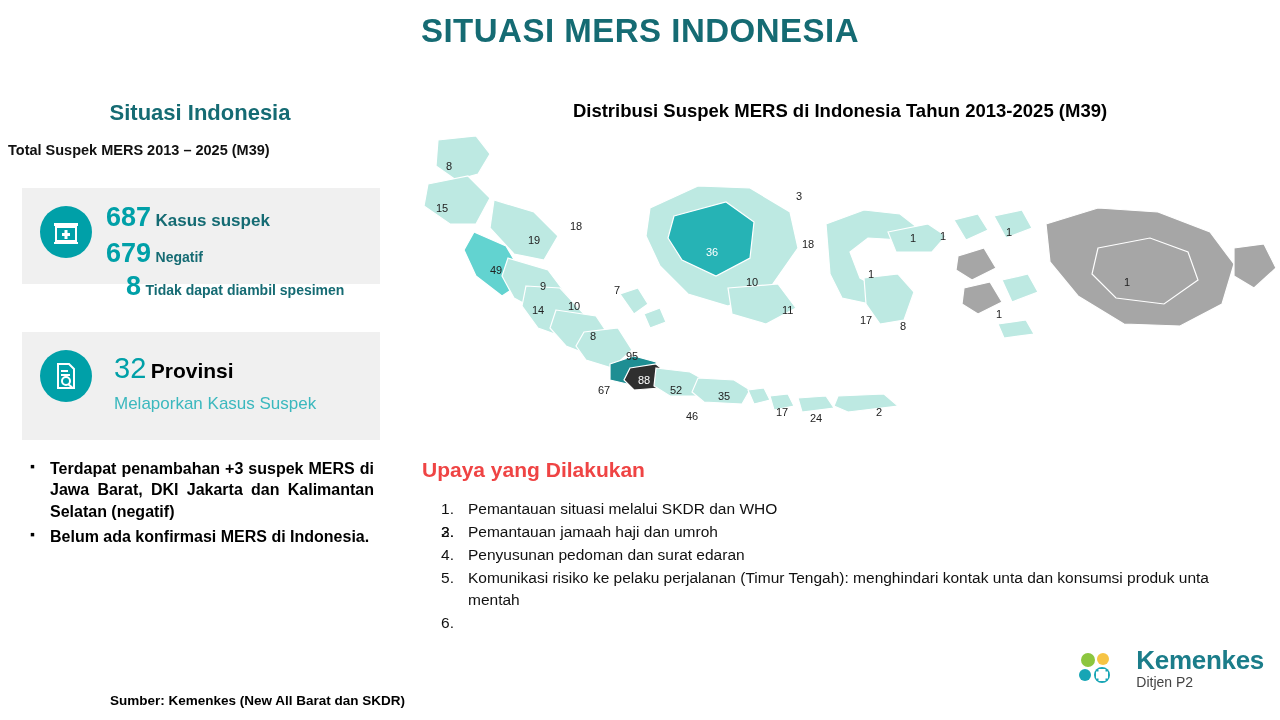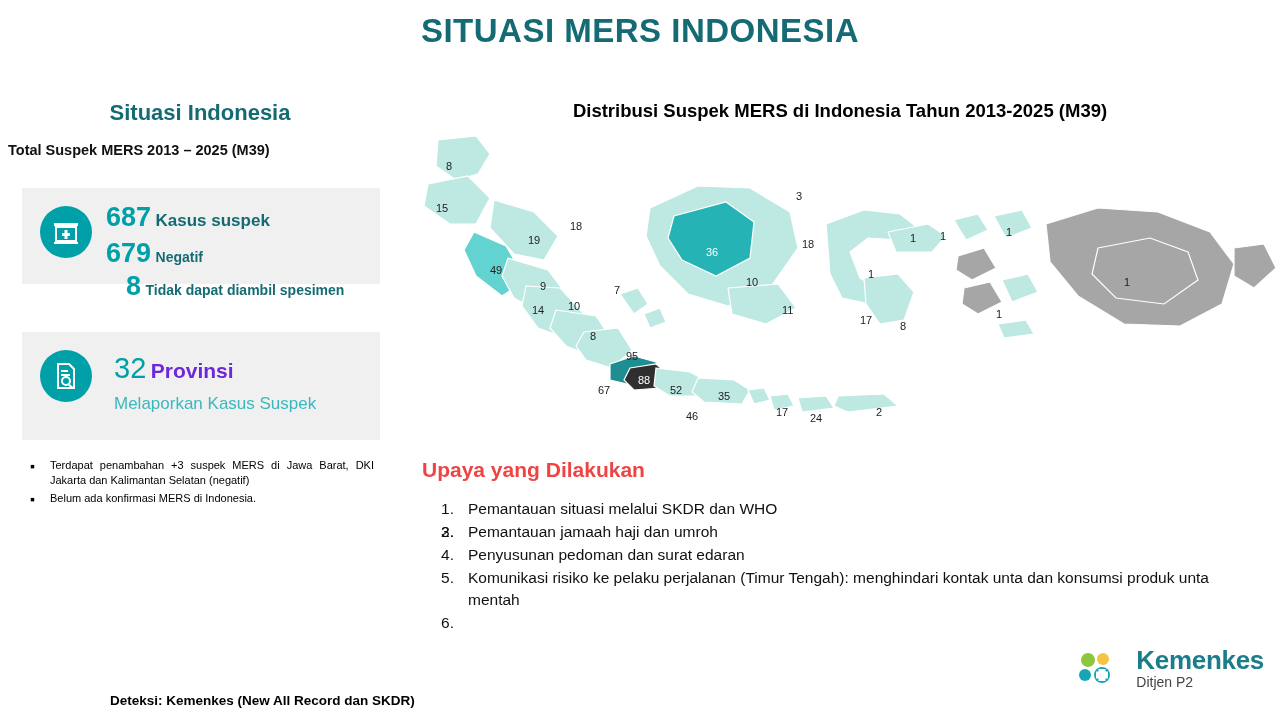--- a/index.html
+++ b/index.html
@@ -104,41 +104,41 @@
     white-space: nowrap;
   }
   .big-num-2 {
     font-size: 29px;
     font-weight: normal;
     color: #00A0A8;
   }
   .lbl-2 {
     font-size: 21px;
     font-weight: bold;
-    color: #6d28d9;
+    color: #000000;
   }
   .row-melapor {
     position: absolute;
     left: 92px; top: 62px;
     font-size: 17px;
     color: #3BB8BE;
     white-space: nowrap;
   }
 
   
   #left-bullets {
     position: absolute;
     top: 458px; left: 24px; width: 350px;
   }
   .bullet {
     position: relative;
     padding-left: 26px;
     margin-bottom: 4px;
-    font-size: 11px;
-    font-weight: normal;
+    font-size: 16px;
+    font-weight: bold;
     color: #000000;
     text-align: justify;
     line-height: 1.34;
   }
   .bullet::before {
     content: "▪";
     position: absolute;
     left: 6px; top: -1px;
     font-size: 14px;
     color: #000000;
@@ -368,21 +368,21 @@
   <div id="upaya-title">Upaya yang Dilakukan</div>
   <div id="upaya-list">
     <div class="num-item"><span class="n">1.</span><span>Pemantauan situasi melalui SKDR dan WHO</span></div>
     <div class="num-item"><span class="n">2.</span></div>
     <div class="num-item"><span class="n">3.</span><span>Pemantauan jamaah haji dan umroh</span></div>
     <div class="num-item"><span class="n">4.</span><span>Penyusunan pedoman dan surat edaran</span></div>
     <div class="num-item"><span class="n">5.</span><span>Komunikasi risiko ke pelaku perjalanan (Timur Tengah): menghindari kontak unta dan konsumsi produk unta mentah</span></div>
     <div class="num-item"><span class="n">6.</span></div>
   </div>
 
-  <div id="source">Deteksi: Kemenkes (New All Record dan SKDR)</div>
+  <div id="source">Sumber: Kemenkes (New All Barat dan SKDR)</div>
 
   <div id="logo">
     <svg width="48" height="48" viewBox="0 0 48 48" aria-hidden="true">
       <circle cx="16" cy="16" r="7" fill="#8CC63F"></circle>
       <circle cx="31" cy="15" r="6" fill="#F6C445"></circle>
       <circle cx="13" cy="31" r="6" fill="#17A5B5"></circle>
       <circle cx="30" cy="31" r="8" fill="#17A5B5"></circle>
       <rect x="26.5" y="25" width="7" height="12" fill="#ffffff"></rect>
       <rect x="24" y="27.5" width="12" height="7" fill="#ffffff"></rect>
     </svg>

